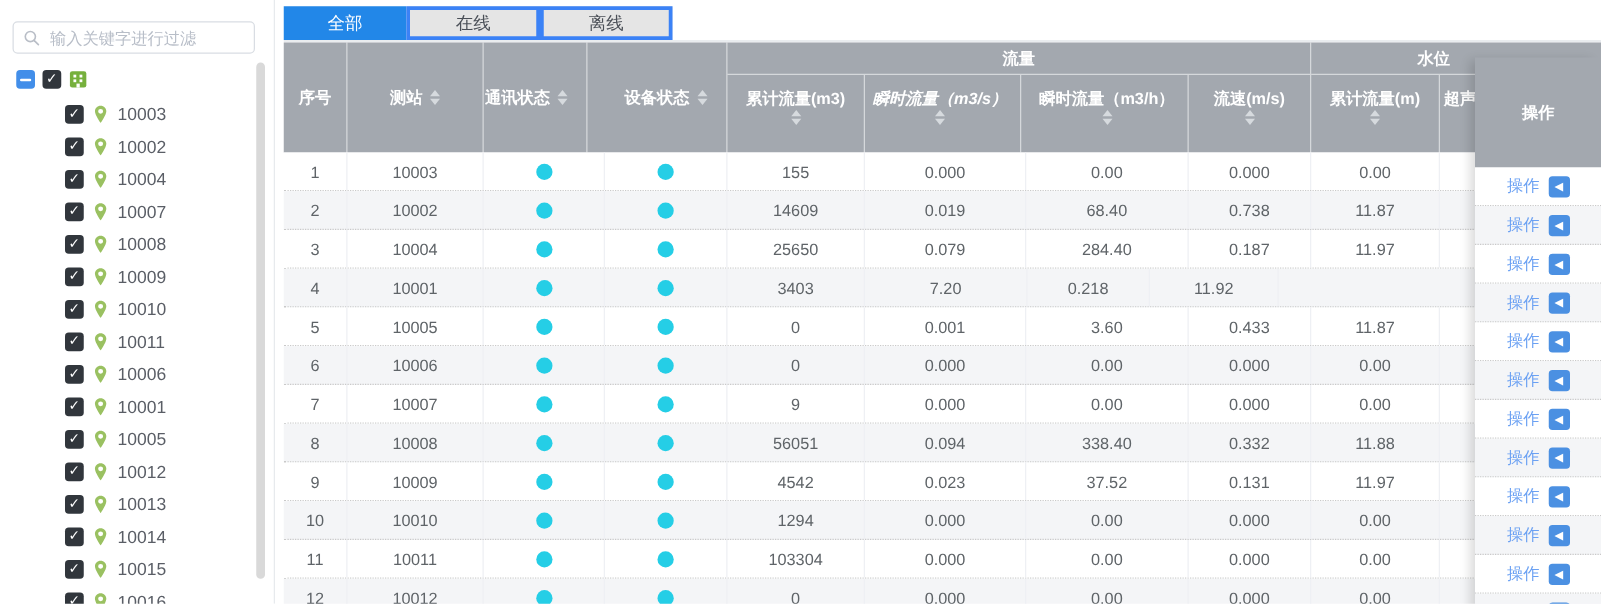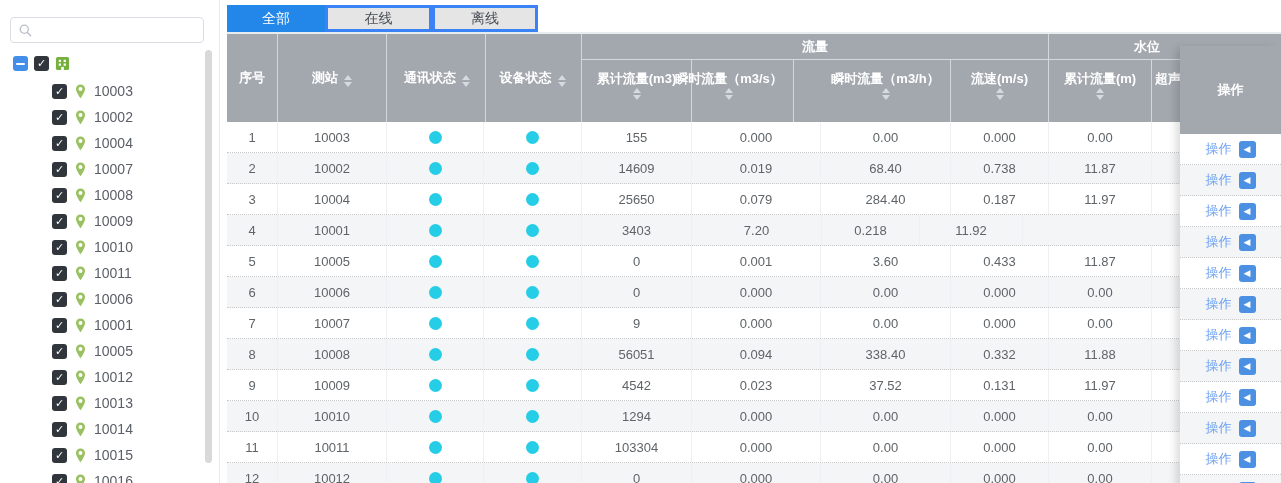--- a/index.html
+++ b/index.html
@@ -37,21 +37,21 @@
   .thead{position:absolute;left:0;top:34px;width:1054px;height:88px;background:#a3a8af;color:#fff;font-weight:bold;font-size:13px;}
   .hcell{position:absolute;box-sizing:border-box;display:flex;align-items:center;justify-content:center;
     border-right:1px solid rgba(255,255,255,.55);}
   .hcell.full{top:0;height:88px;}
   .hcell.grp{top:0;height:26px;border-bottom:1px solid rgba(255,255,255,.55);}
   .hcell.sub{top:26px;height:62px;flex-direction:column;padding-top:10px;justify-content:flex-start;}
   .caret{display:inline-flex;flex-direction:column;gap:2px;align-items:center;}
   .caret i{width:0;height:0;border-left:4px solid transparent;border-right:4px solid transparent;display:block;}
   .caret .up{border-bottom:5px solid #d6dade;}
   .caret .down{border-top:5px solid #d6dade;}
-  .hrow-inline{display:flex;align-items:flex-end;gap:6px;}
+  .hrow-inline{display:flex;align-items:center;gap:6px;}
   
   .tbody{position:absolute;left:0;top:122px;width:1054px;}
   .trow{display:flex;height:31px;box-sizing:border-box;border-bottom:1px dotted #c9c9c9;background:#fff;}
   .trow.even{background:#f4f5f7;}
   .cell{box-sizing:border-box;display:flex;align-items:center;justify-content:center;font-size:13px;
     border-right:1px solid #eef0f4;height:100%;}
   .c-seq{width:51px;}.c-station{width:109px;}.c-comm{width:97px;}.c-device{width:98px;}
   .c-total{width:110px;}.c-inst_s{width:129px;}.c-inst_h{width:130px;}.c-vel{width:98px;}
   .c-level{width:103px;}.c-ultra{width:129px;border-right:none;}
   .dot{width:13px;height:13px;border-radius:50%;background:#25cee6;}
@@ -69,20 +69,21 @@
 </style>
 </head>
 <body>
 
 <aside class="sidebar">
   <div class="search-box">
     <svg width="13" height="13" viewBox="0 0 16 16">
       <circle cx="6.5" cy="6.5" r="5" fill="none" stroke="#b9bec7" stroke-width="1.6"></circle>
       <line x1="10.4" y1="10.4" x2="14.4" y2="14.4" stroke="#b9bec7" stroke-width="1.6" stroke-linecap="round"></line>
     </svg>
+    <input type="text" value="" placeholder="输入关键字进行过滤" style="">
   </div>
 
   <div class="tree-root">
     <span class="collapse-btn">
         <span class="bar"></span>
       </span>
     <span class="cbox">✓</span>
     <svg width="15" height="15" viewBox="0 0 16 16">
       <rect x="1" y="1" width="14" height="14" rx="2" fill="#76b03c"></rect>
       <rect x="4" y="4" width="2.4" height="2.4" fill="#fff"></rect>
@@ -224,21 +225,21 @@
     </div>
     <div class="hcell full" style="left:51px;width:109px;">
       <span class="hrow-inline">
           <span>测站</span>
         <span class="caret">
             <i class="up"></i>
             <i class="down"></i>
           </span>
         </span>
     </div>
-    <div class="hcell full" style="left:162px;width:97px;">
+    <div class="hcell full" style="left:146px;width:97px;">
       <span class="hrow-inline">
           <span>通讯状态</span>
         <span class="caret">
             <i class="up"></i>
             <i class="down"></i>
           </span>
         </span>
     </div>
     <div class="hcell full" style="left:257px;width:98px;">
       <span class="hrow-inline">
@@ -255,21 +256,21 @@
     <div class="hcell grp" style="left:822px;width:232px;padding-right:36px;border-right:none;">
       <span>水位</span>
     </div>
     <div class="hcell sub" style="left:355px;width:110px;">
       <span>累计流量(m3)</span>
       <span class="caret">
           <i class="up"></i>
           <i class="down"></i>
         </span>
     </div>
-    <div class="hcell sub" style="left:438px;width:129px;">
+    <div class="hcell sub" style="left:461px;width:129px;font-style:italic;">
       <span>瞬时流量（m3/s）</span>
       <span class="caret">
           <i class="up"></i>
           <i class="down"></i>
         </span>
     </div>
     <div class="hcell sub" style="left:594px;width:130px;">
       <span>瞬时流量（m3/h）</span>
       <span class="caret">
           <i class="up"></i>

